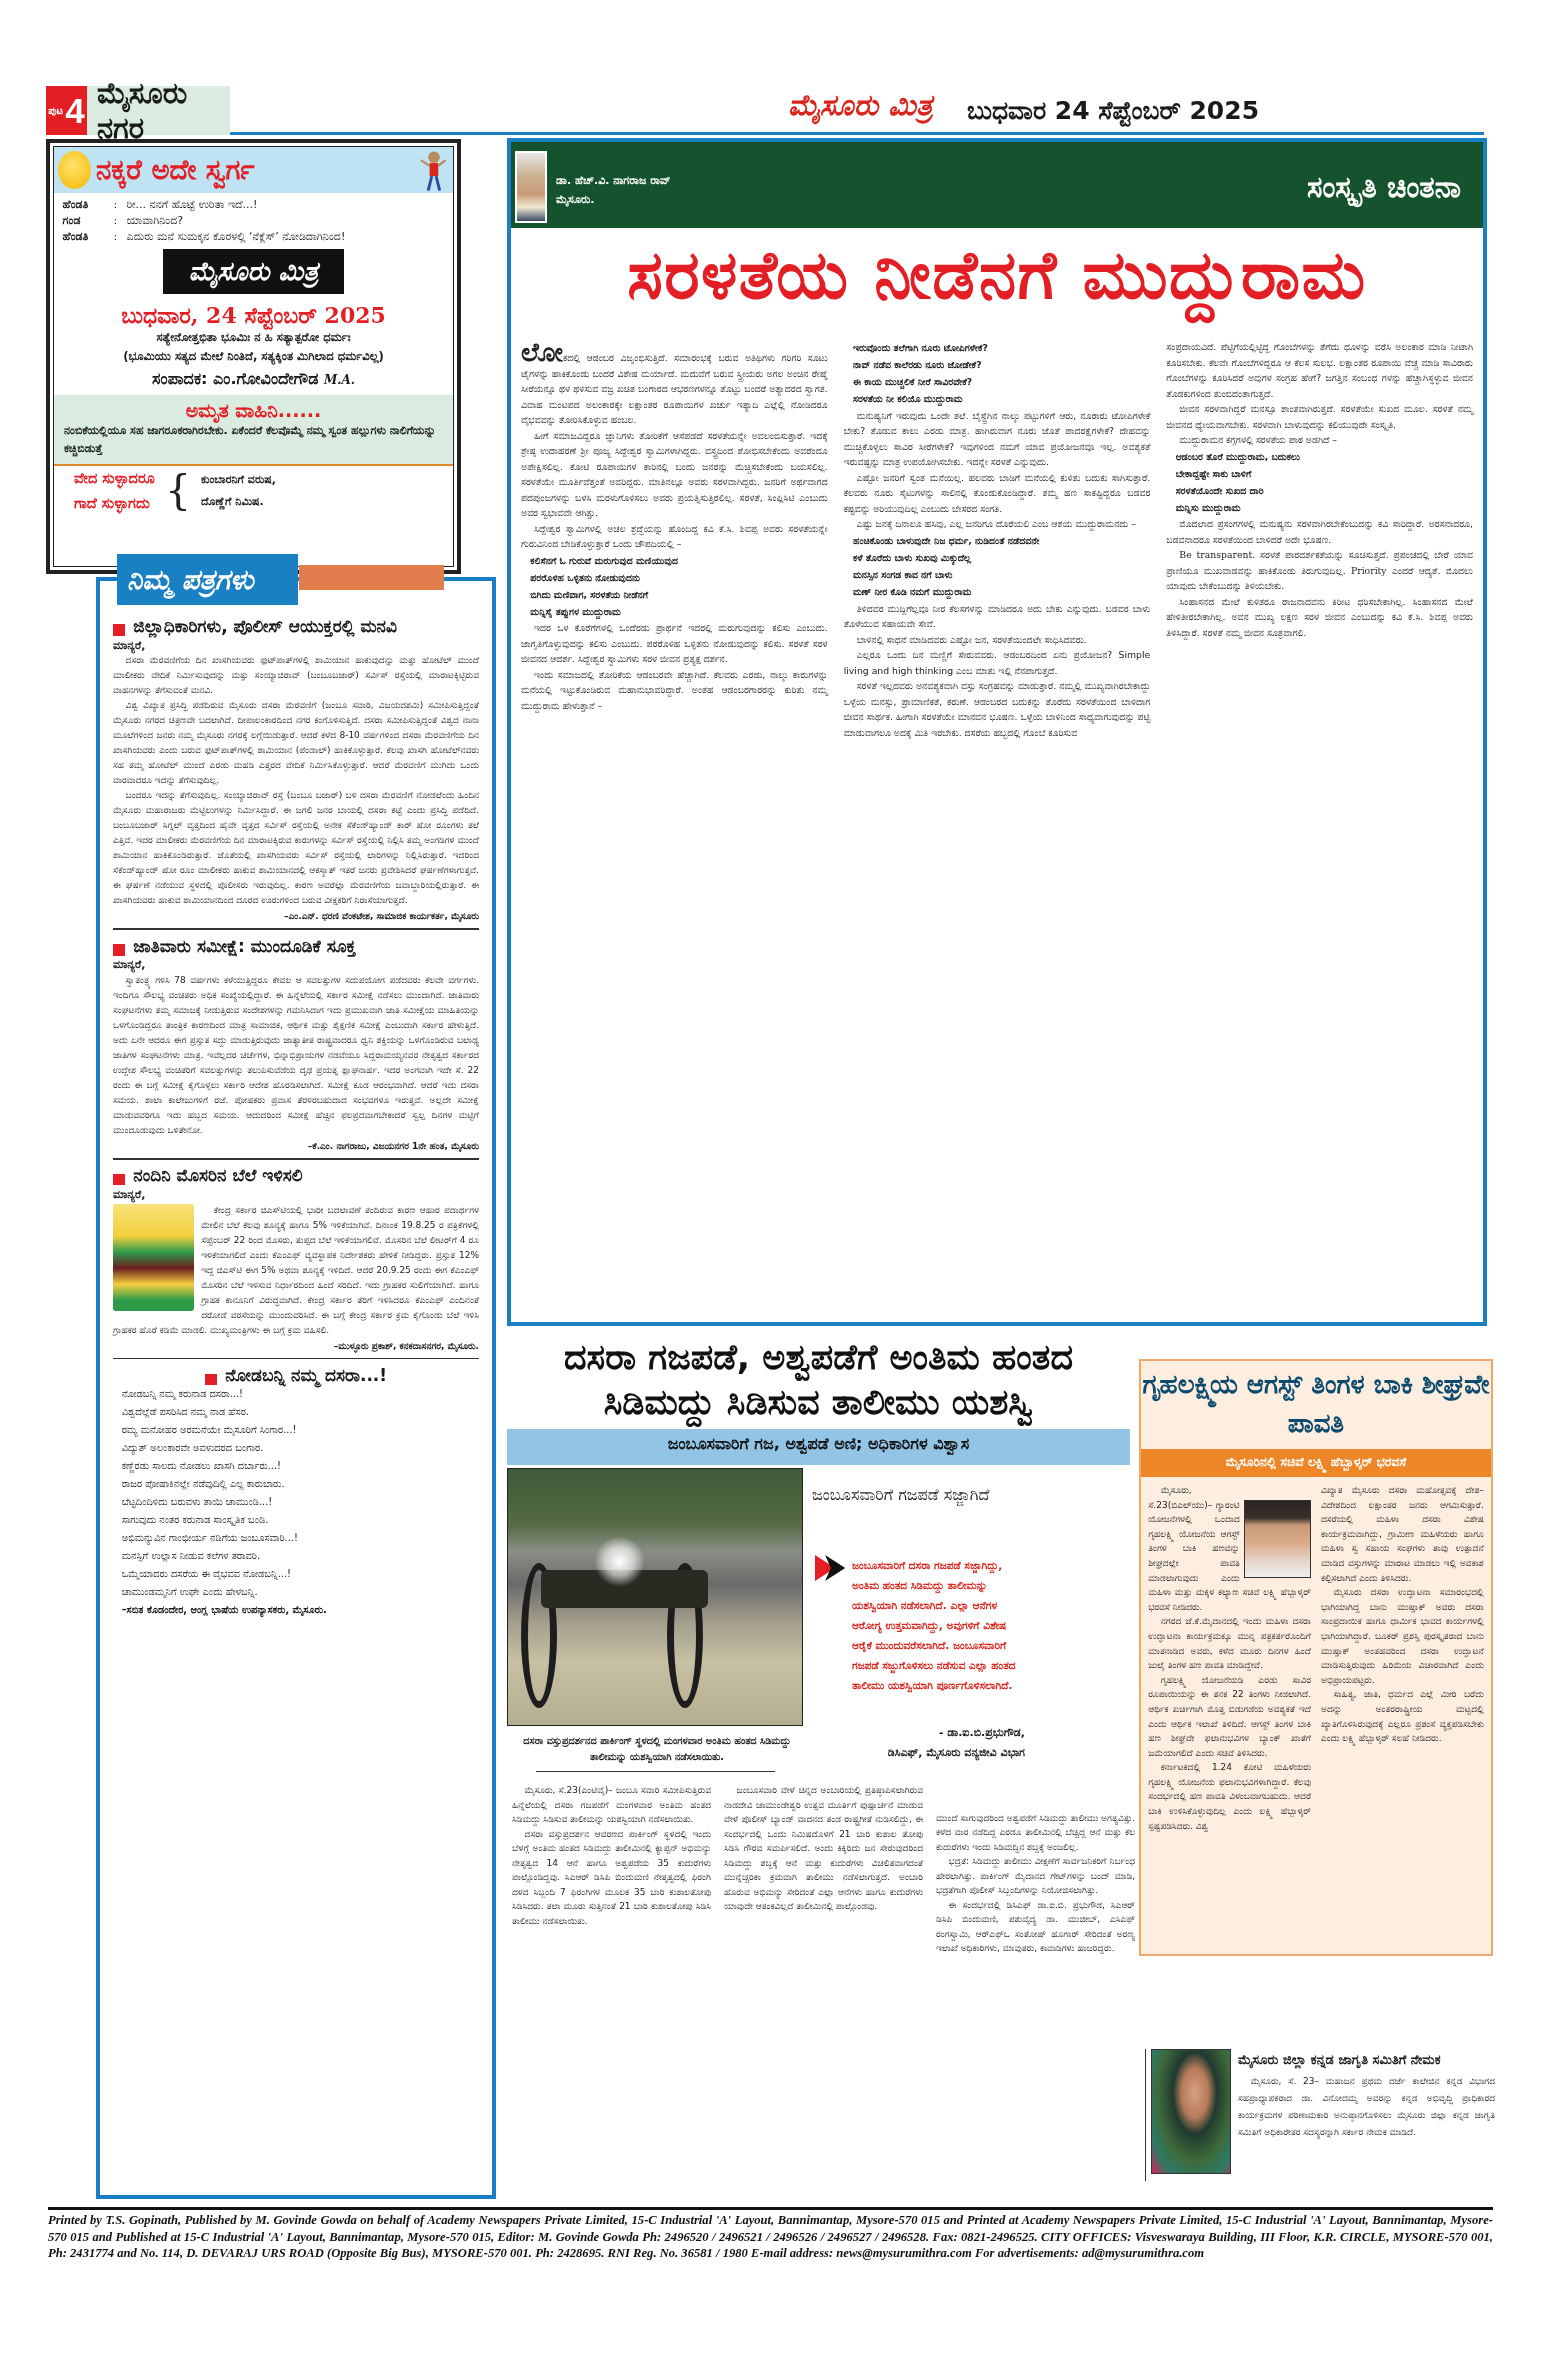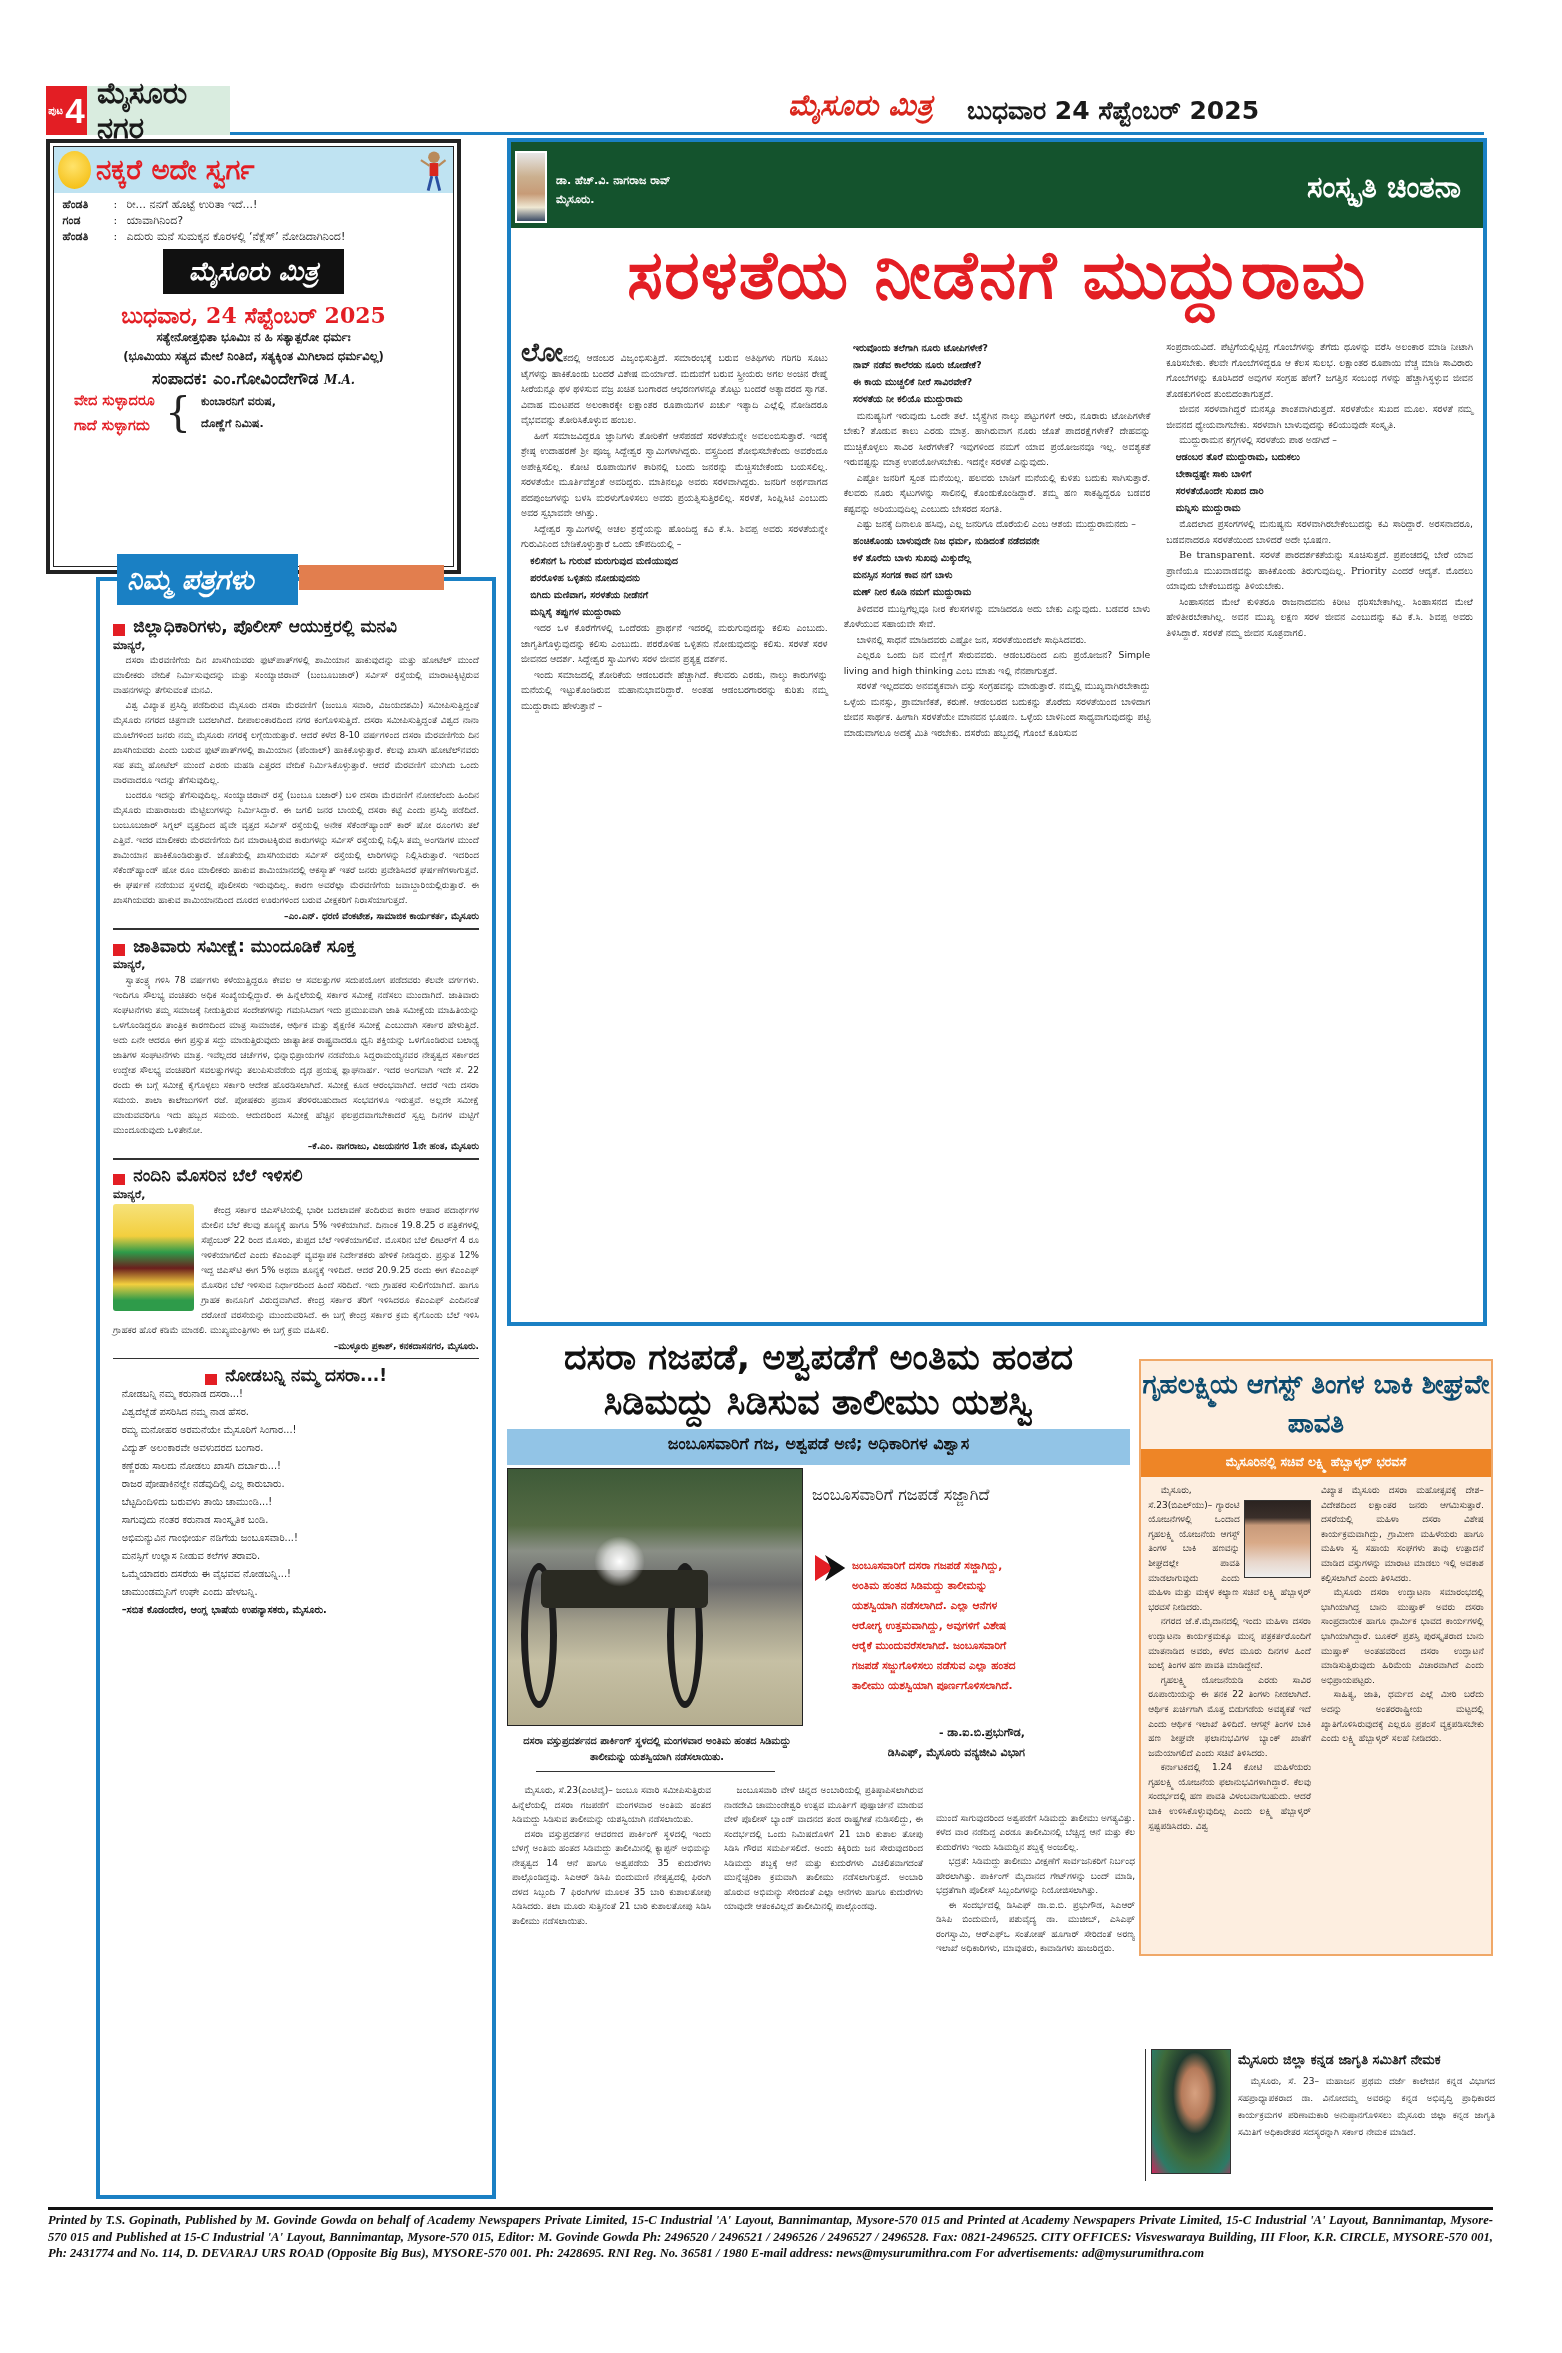--- a/index.html
+++ b/index.html
@@ -154,20 +154,24 @@
       </div>
     </div>
     <div id="mm-logo-box">ಮೈಸೂರು ಮಿತ್ರ</div>
     <div class="mh-date">ಬುಧವಾರ, 24 ಸೆಪ್ಟೆಂಬರ್ 2025</div>
     <div class="mh-sanskrit">ಸತ್ಯೇನೋತ್ತಭಿತಾ ಭೂಮಿಃ ನ ಹಿ ಸತ್ಯಾತ್ಪರೋ ಧರ್ಮಃ</div>
     <div class="mh-sanskrit">(ಭೂಮಿಯು ಸತ್ಯದ ಮೇಲೆ ನಿಂತಿದೆ, ಸತ್ಯಕ್ಕಿಂತ ಮಿಗಿಲಾದ ಧರ್ಮವಿಲ್ಲ)</div>
     <div class="mh-editor">
       <span>ಸಂಪಾದಕ: ಎಂ.ಗೋವಿಂದೇಗೌಡ</span>
       <span class="deg">M.A.</span>
     </div>
+    <div id="amrutha">
+      <div class="title">ಅಮೃತ ವಾಹಿನಿ......</div>
+      <div class="text">ನಂಬಿಕೆಯಲ್ಲಿಯೂ ಸಹ ಜಾಗರೂಕರಾಗಿರಬೇಕು. ಏಕೆಂದರೆ ಕೆಲವೊಮ್ಮೆ ನಮ್ಮ ಸ್ವಂತ ಹಲ್ಲುಗಳು ನಾಲಿಗೆಯನ್ನು ಕಚ್ಚಿಬಿಡುತ್ತೆ</div>
+    </div>
     <div id="proverb">
       <div class="left">
         <div>ವೇದ ಸುಳ್ಳಾದರೂ</div>
         <div>ಗಾದೆ ಸುಳ್ಳಾಗದು</div>
       </div>
       <div class="brace">{</div>
       <div class="right">
         <div>ಕುಂಬಾರನಿಗೆ ವರುಷ,</div>
         <div>ದೊಣ್ಣೆಗೆ ನಿಮಿಷ.</div>
       </div>

